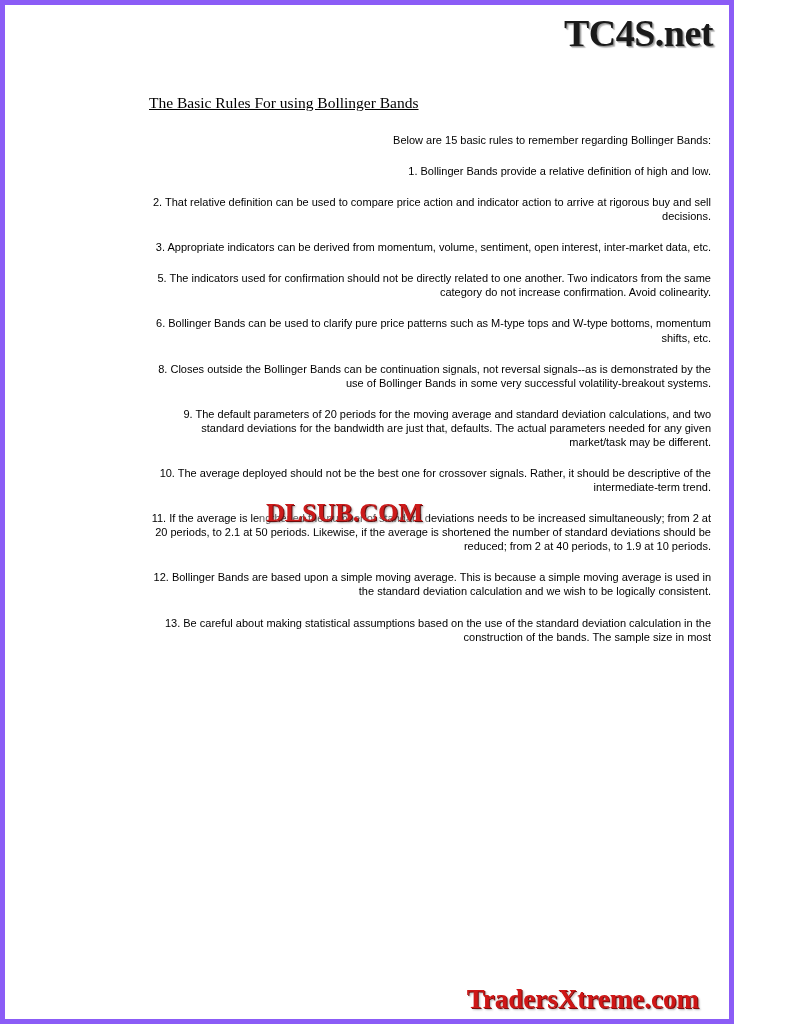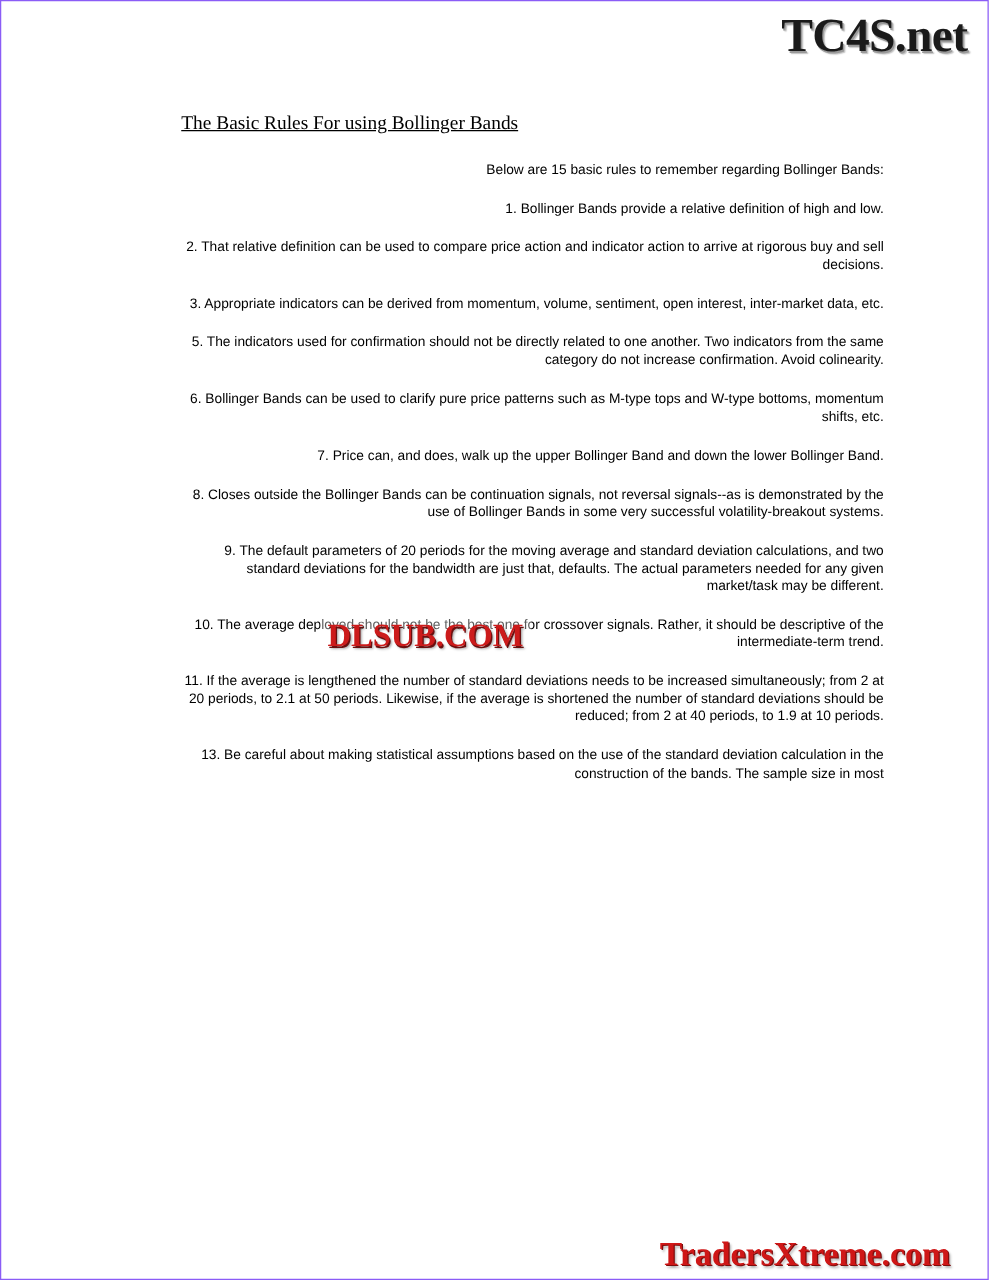--- a/index.html
+++ b/index.html
@@ -12,24 +12,24 @@
     background: #ffffff;
     font-family: "Liberation Serif", serif;
     color: #000000;
     position: relative;
     overflow: hidden;
   }
 
   .page {
     position: absolute;
     left: 0; top: 0;
-    width: 791px;
+    width: 734px;
     height: 1024px;
     box-sizing: border-box;
-    border: 1px solid #8b5cf6;
+    border: 5px solid #8b5cf6;
     background: #ffffff;
   }
 
   
   .brand-top {
     position: absolute;
     top: 6px;
     right: 16px;
     font-family: "Liberation Serif", serif;
     font-weight: bold;
@@ -113,25 +113,25 @@
 
     <p class="doc-title">The Basic Rules For using Bollinger Bands</p>
 
     <p class="para">Below are 15 basic rules to remember regarding Bollinger Bands:</p>
 
     <p class="para">1. Bollinger Bands provide a relative definition of high and low.</p>
     <p class="para">2. That relative definition can be used to compare price action and indicator action to arrive at rigorous buy and sell decisions.</p>
     <p class="para">3. Appropriate indicators can be derived from momentum, volume, sentiment, open interest, inter-market data, etc.</p>
     <p class="para">5. The indicators used for confirmation should not be directly related to one another. Two indicators from the same category do not increase confirmation. Avoid colinearity.</p>
     <p class="para">6. Bollinger Bands can be used to clarify pure price patterns such as M-type tops and W-type bottoms, momentum shifts, etc.</p>
-    <p class="para">7. Price can, and does, walk up the upper Bollinger Band and down the lower Bollinger Band.</p>
     <p class="para">8. Closes outside the Bollinger Bands can be continuation signals, not reversal signals--as is demonstrated by the use of Bollinger Bands in some very successful volatility-breakout systems.</p>
     <p class="para">9. The default parameters of 20 periods for the moving average and standard deviation calculations, and two standard deviations for the bandwidth are just that, defaults. The actual parameters needed for any given market/task may be different.</p>
     <p class="para">10. The average deployed should not be the best one for crossover signals. Rather, it should be descriptive of the intermediate-term trend.</p>
     <p class="para">11. If the average is lengthened the number of standard deviations needs to be increased simultaneously; from 2 at 20 periods, to 2.1 at 50 periods. Likewise, if the average is shortened the number of standard deviations should be reduced; from 2 at 40 periods, to 1.9 at 10 periods.</p>
+    <p class="para">12. Bollinger Bands are based upon a simple moving average. This is because a simple moving average is used in the standard deviation calculation and we wish to be logically consistent.</p>
     <p class="para">13. Be careful about making statistical assumptions based on the use of the standard deviation calculation in the construction of the bands. The sample size in most</p>
 
   </div>
 
   <div class="watermark-mid">DLSUB.COM</div>
 
   <div class="brand-bottom">TradersXtreme.com</div>
 
 </div>
 

